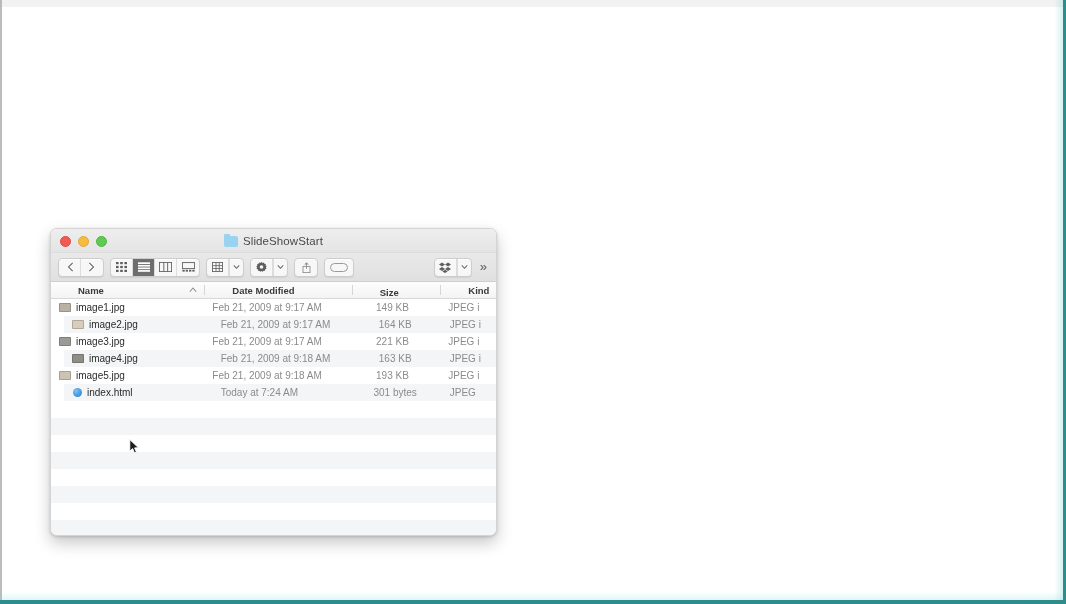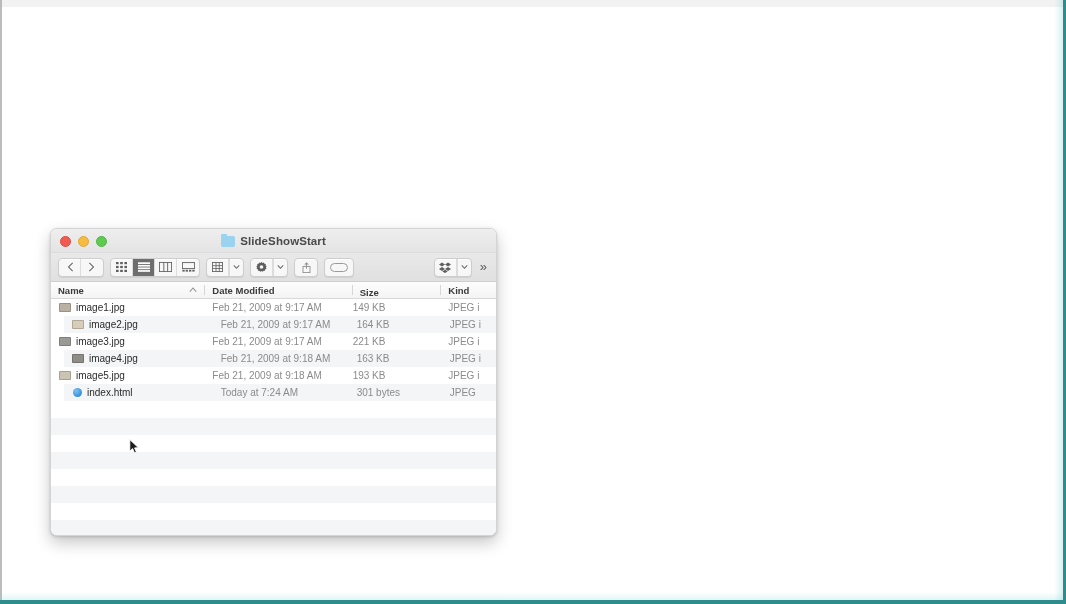--- a/index.html
+++ b/index.html
@@ -87,21 +87,21 @@
   }
   #folder-icon {
     width: 14px; height: 11px; border-radius: 2px;
     background: #9ad3ef; position: relative; flex: none;
   }
   #folder-icon::before {
     content: ""; position: absolute; left: 0; top: -2px;
     width: 6px; height: 3px; border-radius: 1px 1px 0 0; background: #9ad3ef;
   }
   #finder-title-text {
-    font-size: 11.5px; font-weight: 700; color: #4a4a4a; letter-spacing: .1px;
+    font-size: 11.5px; font-weight: 400; color: #4a4a4a; letter-spacing: .1px;
   }
 
   
   #finder-toolbar {
     height: 29px;
     background: linear-gradient(to bottom, #e9e9e9, #e0e0e0);
     border-bottom: 1px solid #cfcfcf;
     display: flex; align-items: center; padding: 0 7px; gap: 6px;
   }
   .tb-group {
@@ -135,42 +135,42 @@
   }
 
   
   #list-header {
     display: flex; height: 17px; align-items: center;
     background: linear-gradient(to bottom, #fdfdfd, #f4f4f4);
     border-bottom: 1px solid #d8d8d8;
     font-size: 9.5px; font-weight: 700; color: #3a3a3a;
   }
   .col-h { position: relative; height: 100%; display: flex; align-items: center; }
-  .col-h .lbl { padding-left: 7px; }
+  .col-h .lbl { padding-left: 7px; margin-left: 20px; }
   .col-h::after {
     content: ""; position: absolute; right: 0; top: 3px; bottom: 3px;
     width: 1px; background: #d6d6d6;
   }
   .col-h:last-child::after { display: none; }
   .col-name { width: 155px; }
   .col-date { width: 148px; }
   .col-size { width: 89px; align-items: flex-end; }
   .col-kind { width: 55px; }
   #sort-indicator { position: absolute; right: 8px; top: 5px; }
   #sort-indicator svg { fill: #8d8d8d; display: block; }
 
   
   #file-list { position: relative; }
   .row { display: flex; height: 17px; align-items: center; font-size: 10px; }
   .row.odd  { background: #ffffff; }
   .row.even { background: #f4f5f7; margin-left: 13px; }
   .c-name { width: 155px; display: flex; align-items: center; gap: 5px; padding-left: 8px;
             color: #2b2b2b; }
   .c-date { width: 148px; padding-left: 7px; color: #8b8b8b; }
-  .c-size { width: 89px; text-align: left; padding-right: 9px; color: #8b8b8b; }
+  .c-size { width: 89px; text-align: center; padding-right: 9px; color: #8b8b8b; }
   .c-kind { width: 55px; padding-left: 7px; color: #8b8b8b; overflow: hidden; white-space: nowrap; }
 
   .thumb { width: 12px; height: 9px; border-radius: 1px; flex: none;
            border: 1px solid rgba(0,0,0,.18); }
   .doticon { width: 9px; height: 9px; border-radius: 50%; flex: none;
              background: radial-gradient(circle at 35% 32%, #7dc4f2, #1a78d2);
              margin-left: 1px; }
 
   
   .erow { height: 17px; }

